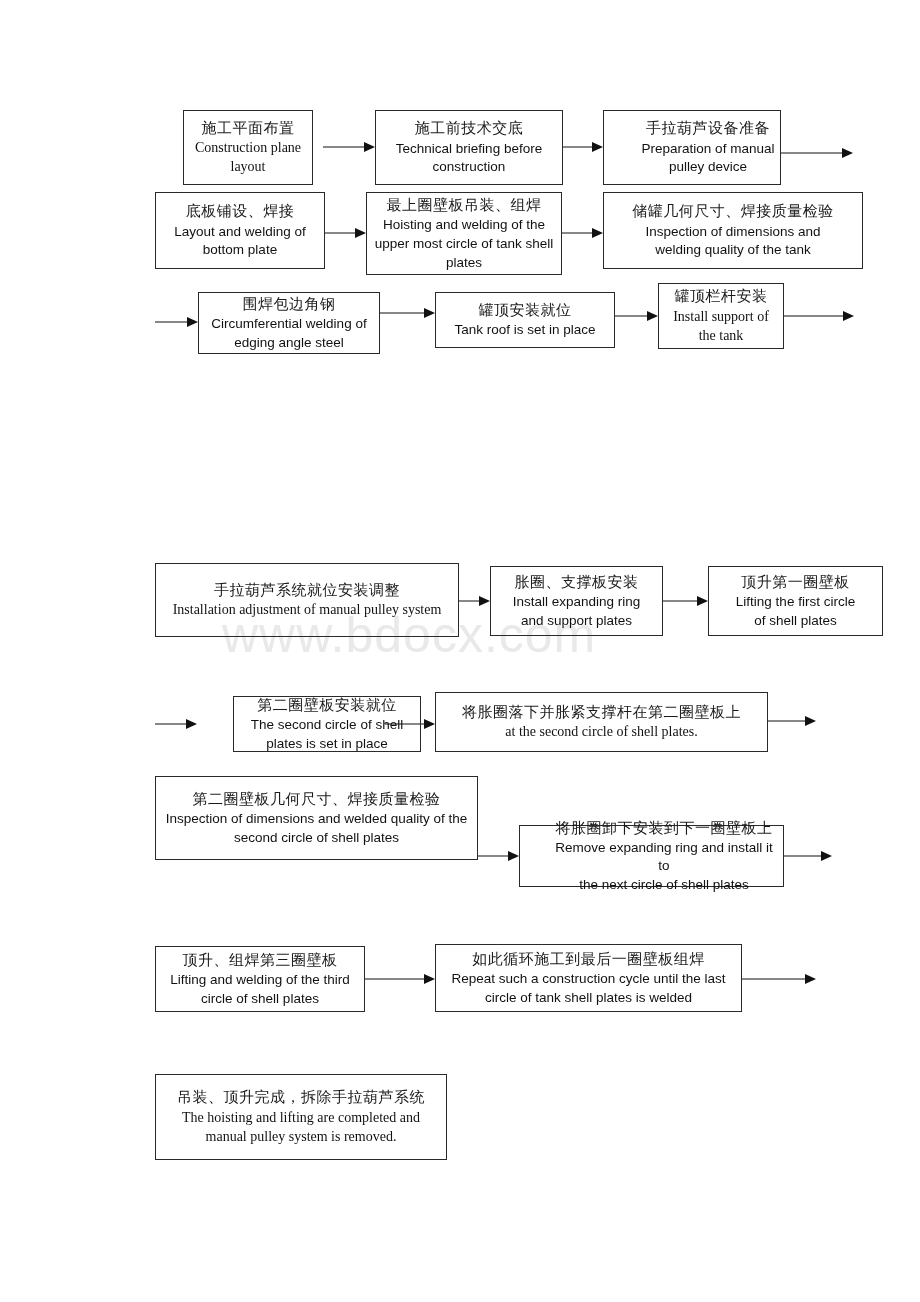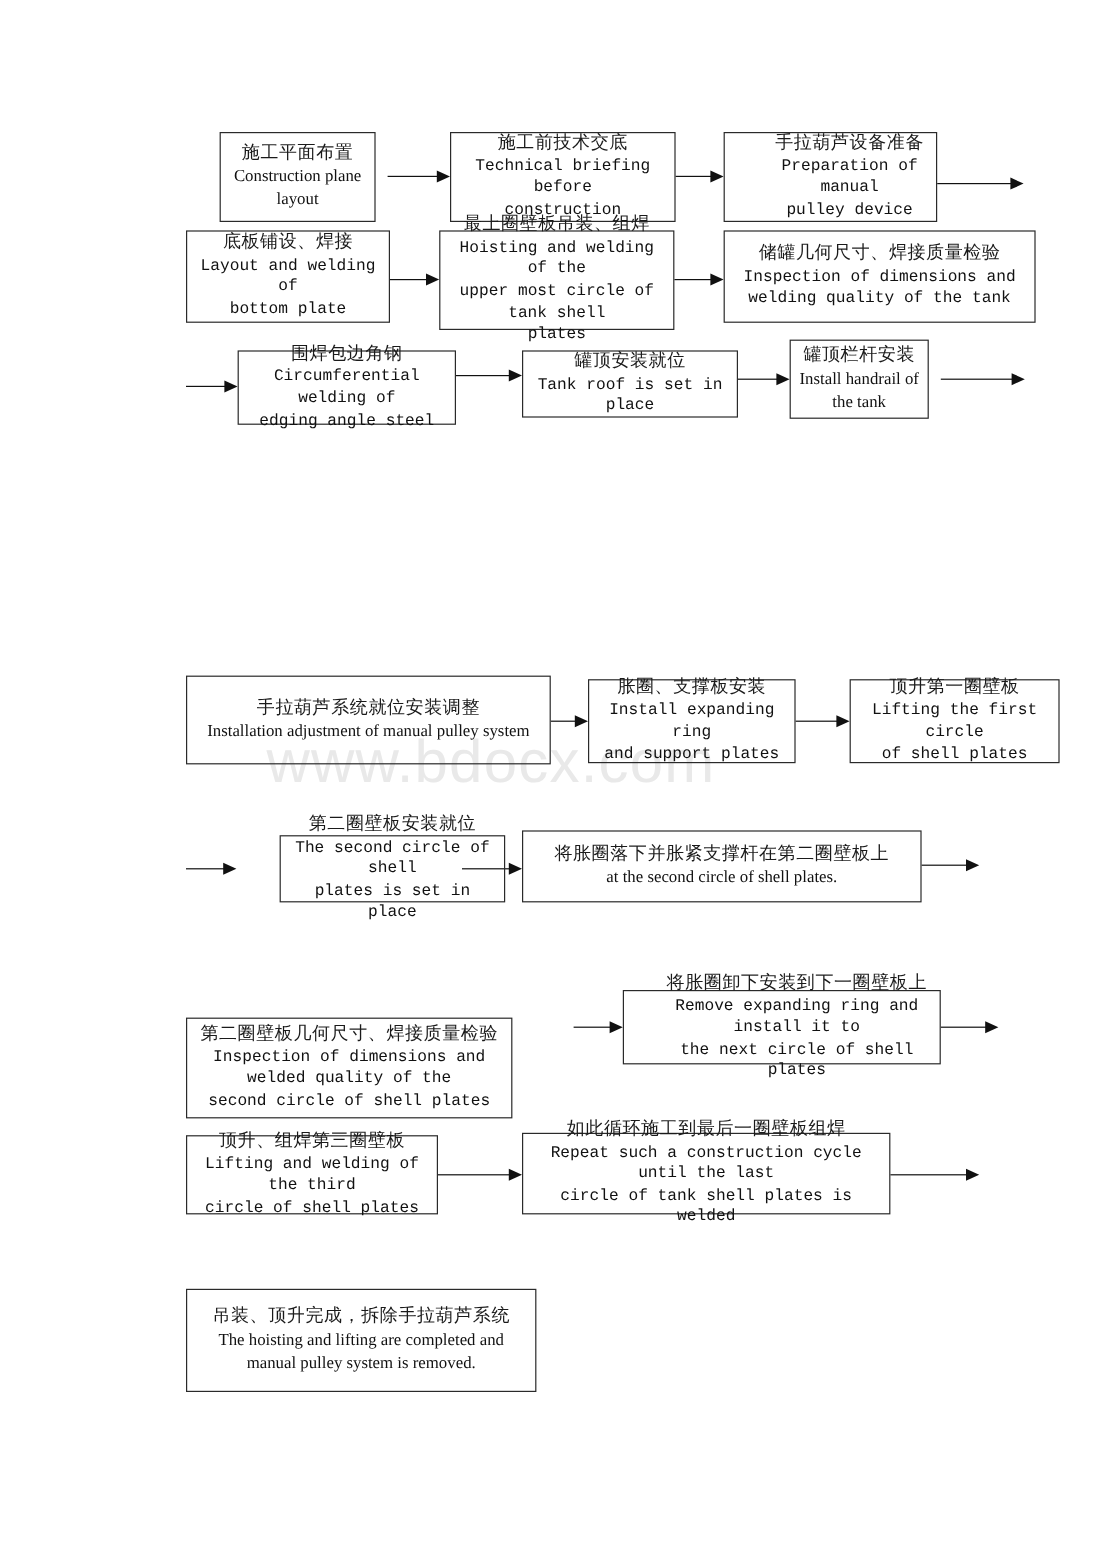--- a/index.html
+++ b/index.html
@@ -54,21 +54,21 @@
   }
   .node .cn {
     font-family: "Liberation Serif", serif;
     font-size: 15px;
     line-height: 1.30;
     letter-spacing: 0.5px;
     white-space: nowrap;
     color: #1a1a1a;
   }
   .node .en {
-    font-family: Liberation Mono, monospace;
+    font-family: Liberation Sans, sans-serif;
     font-size: 13.5px;
     line-height: 1.30;
     color: #111111;
     margin-top: 1px;
   }
   .node.serif-en .en {
     font-family: "Liberation Serif", serif;
     font-size: 14px;
   }
   .node.serif-en .cn {
@@ -139,23 +139,23 @@
       </div>
       <div class="node" style="left: 198px; top: 292px; width: 182px; height: 62px;">
         <div class="cn">围焊包边角钢</div>
         <div class="en">Circumferential welding of</div>
         <div class="en">edging angle steel</div>
       </div>
       <div class="node" style="left: 435px; top: 292px; width: 180px; height: 56px;">
         <div class="cn">罐顶安装就位</div>
         <div class="en">Tank roof is set in place</div>
       </div>
-      <div class="node serif-en" style="left: 658px; top: 283px; width: 116px; height: 66px;">
+      <div class="node serif-en" style="left: 658px; top: 283px; width: 126px; height: 66px;">
         <div class="cn">罐顶栏杆安装</div>
-        <div class="en">Install handrail of</div>
+        <div class="en">Install support of</div>
         <div class="en">the tank</div>
       </div>
       <div class="node serif-en" style="left: 155px; top: 563px; width: 304px; height: 74px;">
         <div class="cn">手拉葫芦系统就位安装调整</div>
         <div class="en">Installation adjustment of manual pulley system</div>
       </div>
       <div class="node" style="left: 490px; top: 566px; width: 173px; height: 70px;">
         <div class="cn">胀圈、支撑板安装</div>
         <div class="en">Install expanding ring</div>
         <div class="en">and support plates</div>
@@ -167,21 +167,21 @@
       </div>
       <div class="node" style="left: 197px; top: 696px; width: 188px; height: 56px; margin-left: 36px;">
         <div class="cn">第二圈壁板安装就位</div>
         <div class="en">The second circle of shell</div>
         <div class="en">plates is set in place</div>
       </div>
       <div class="node serif-en" style="left: 435px; top: 692px; width: 333px; height: 60px;">
         <div class="cn">将胀圈落下并胀紧支撑杆在第二圈壁板上</div>
         <div class="en">at the second circle of shell plates.</div>
       </div>
-      <div class="node" style="left: 155px; top: 848px; width: 272px; height: 84px;">
+      <div class="node" style="left: 155px; top: 776px; width: 323px; height: 84px;">
         <div class="cn">第二圈壁板几何尺寸、焊接质量检验</div>
         <div class="en">Inspection of dimensions and welded quality of the</div>
         <div class="en">second circle of shell plates</div>
       </div>
       <div class="node" style="left: 519px; top: 825px; width: 265px; height: 62px; padding-left: 29px;">
         <div class="cn">将胀圈卸下安装到下一圈壁板上</div>
         <div class="en">Remove expanding ring and install it to</div>
         <div class="en">the next circle of shell plates</div>
       </div>
       <div class="node" style="left: 155px; top: 946px; width: 210px; height: 66px;">

